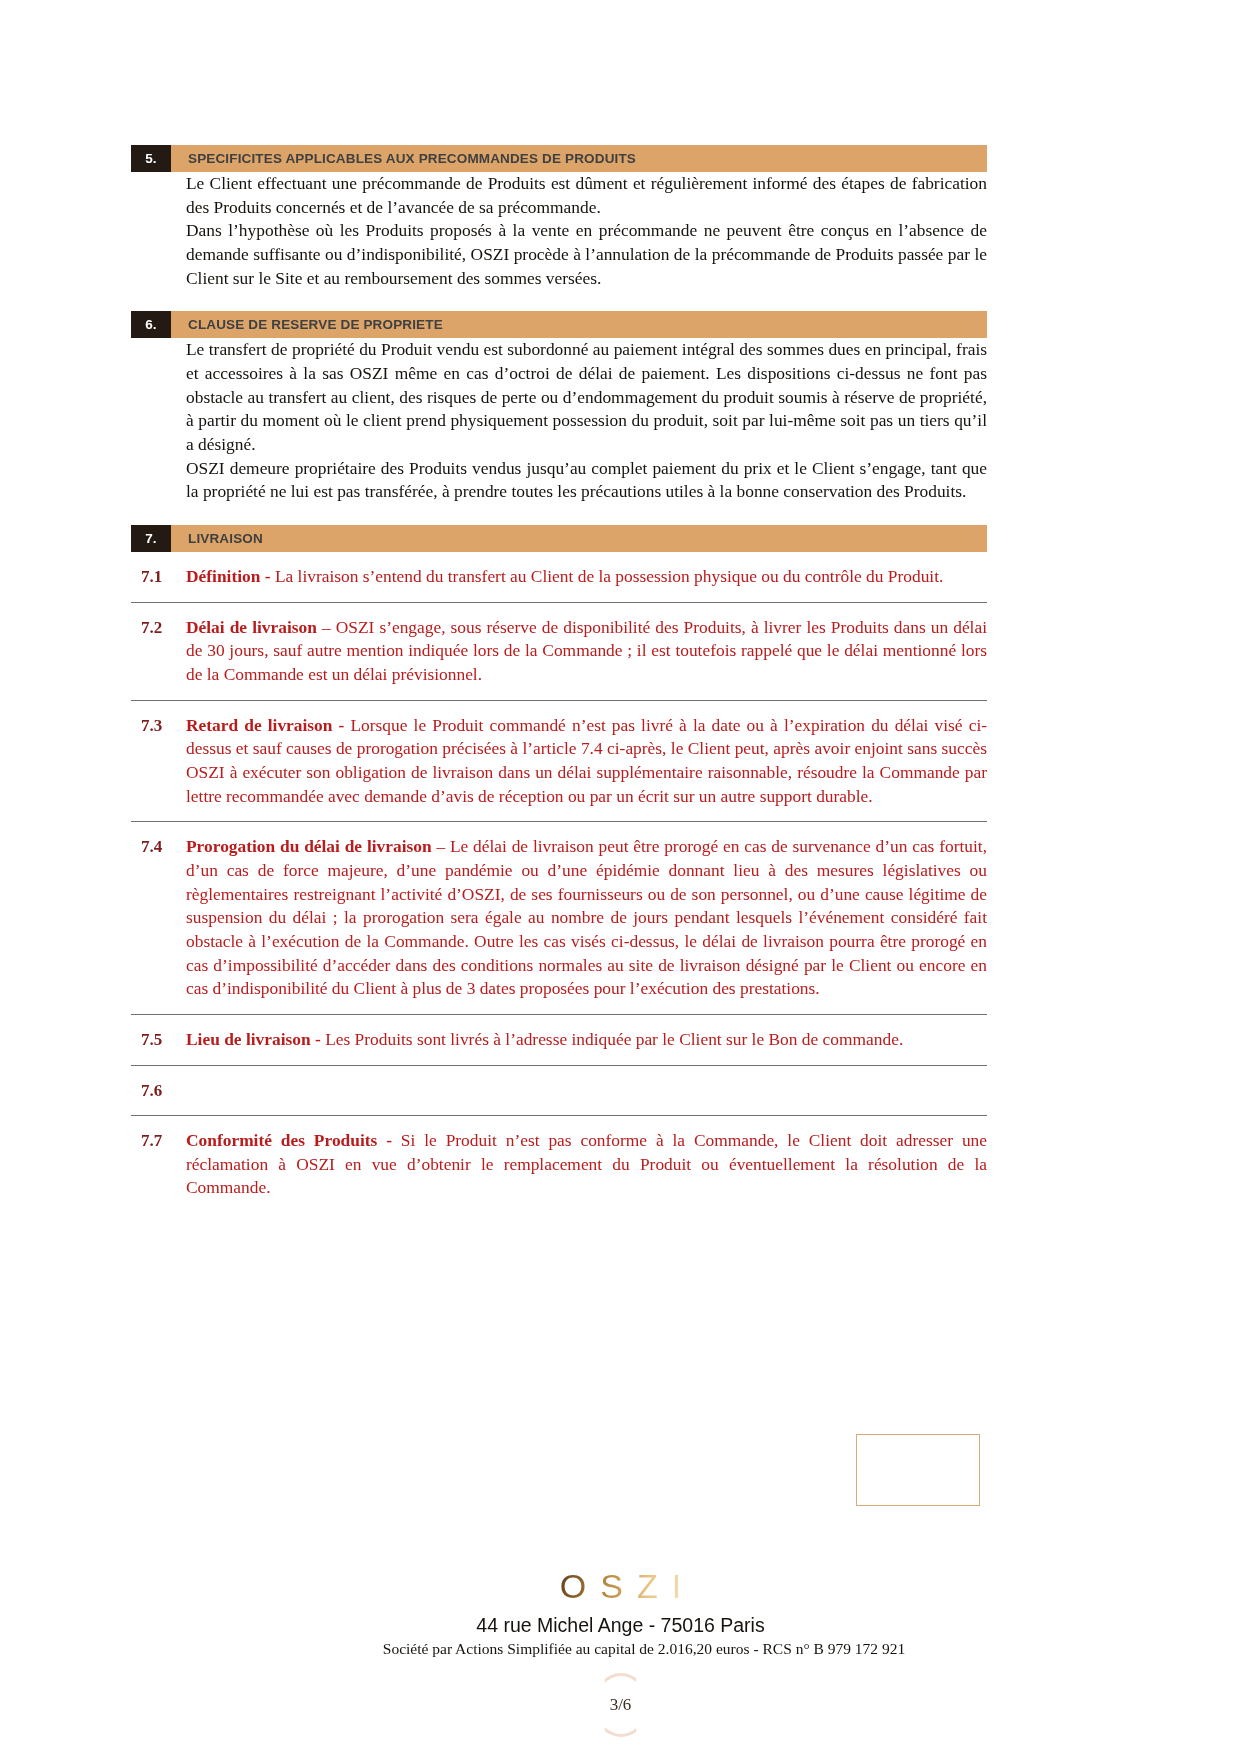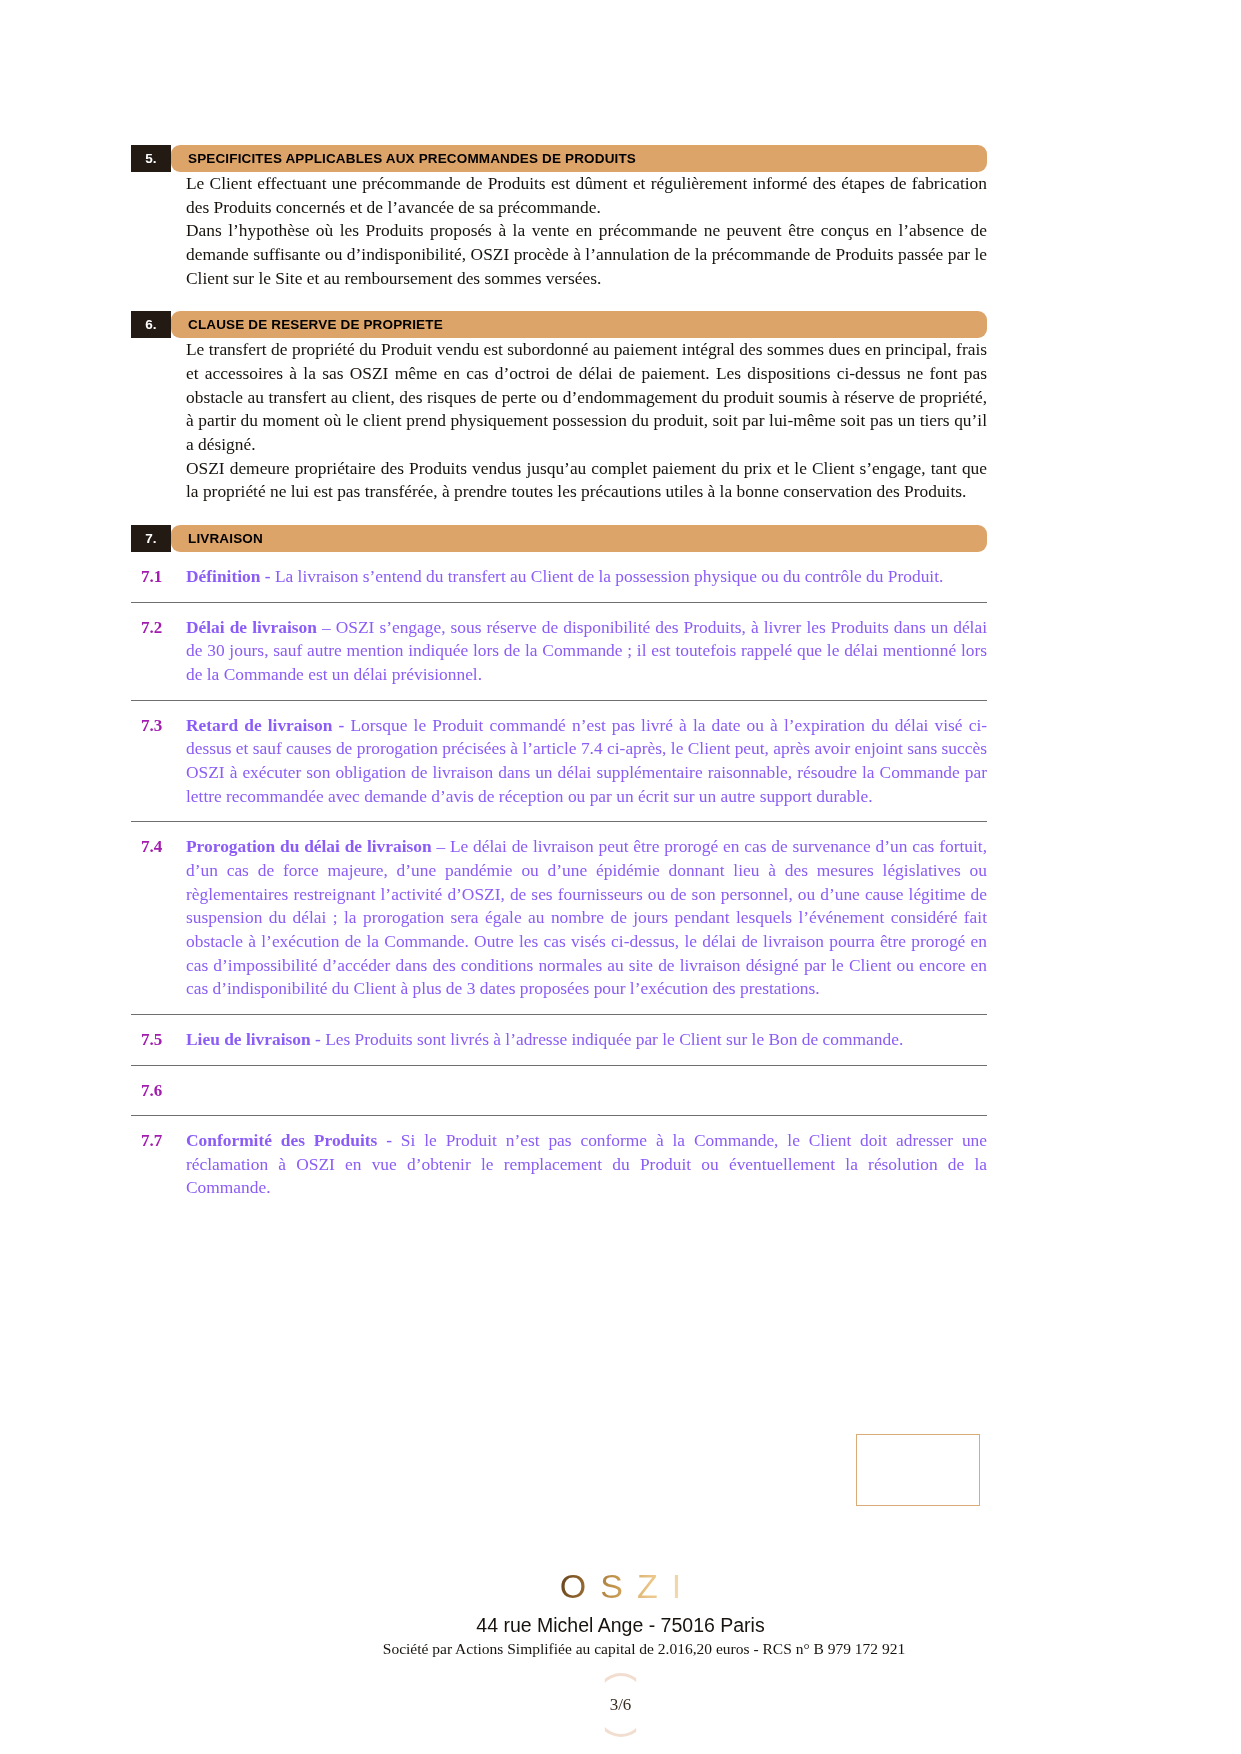--- a/index.html
+++ b/index.html
@@ -50,29 +50,28 @@
     font-size: 13.5px;
     display: flex;
     align-items: center;
     justify-content: center;
     letter-spacing: 0px;
     flex: 0 0 40px;
   }
   .section-header .title-box {
     flex: 1 1 auto;
     background: #dda46a;
-    color: #000000;
+    color: #404040;
     font-family: "Liberation Sans", sans-serif;
     font-weight: bold;
     font-size: 13.5px;
     display: flex;
     align-items: center;
     padding-left: 17px;
     letter-spacing: 0.15px;
-    border-radius: 9px;
   }
 
   
   .para-block {
     padding-left: 55px;
     padding-right: 0px;
   }
   p.body {
     margin: 0;
     font-size: 17.4px;
@@ -97,29 +96,29 @@
   }
   .item:first-child { border-top: none; }
   .item:last-child { border-bottom: none; }
   .item .idx {
     flex: 0 0 55px;
     width: 55px;
     font-size: 17px;
     font-weight: bold;
     line-height: 1.36;
     padding-left: 10px;
-    color: #a21caf;
+    color: #7f1d1d;
     font-family: "Liberation Serif", serif;
   }
   .item .itext {
     flex: 1 1 auto;
     font-size: 17.4px;
     line-height: 1.36;
     text-align: justify;
-    color: #8b5cf6;
+    color: #b91c1c;
   }
   .item .itext b {
     font-weight: bold;
   }
 
   
   .footer {
     position: absolute;
     left: 0;
     top: 1568px;

